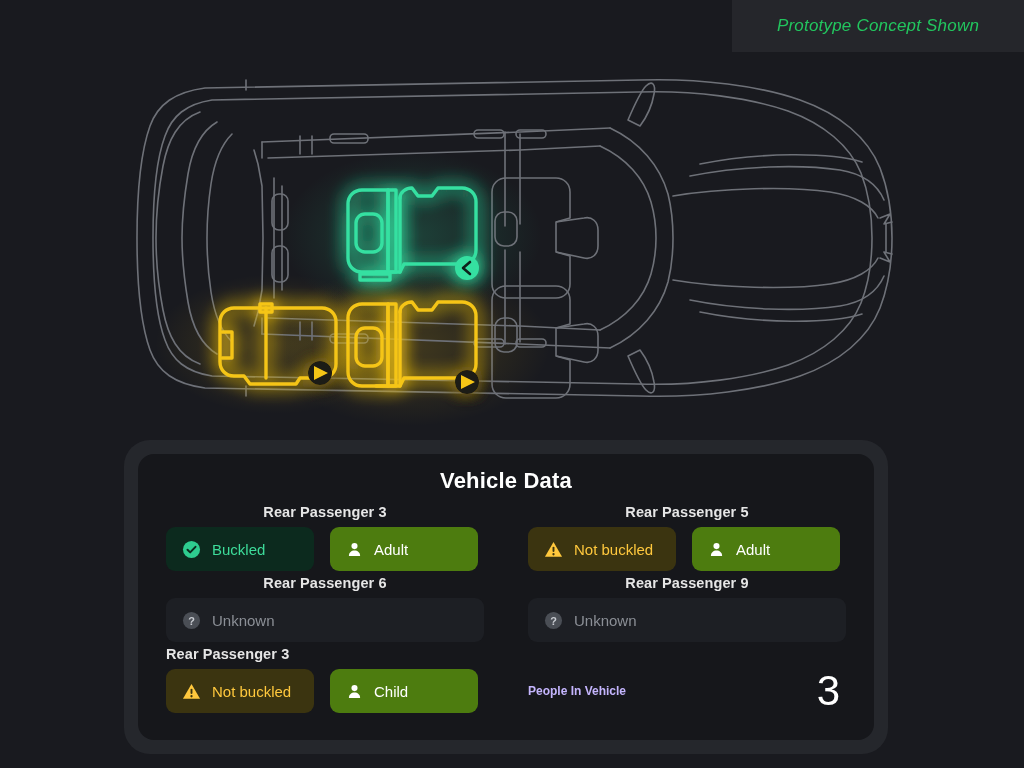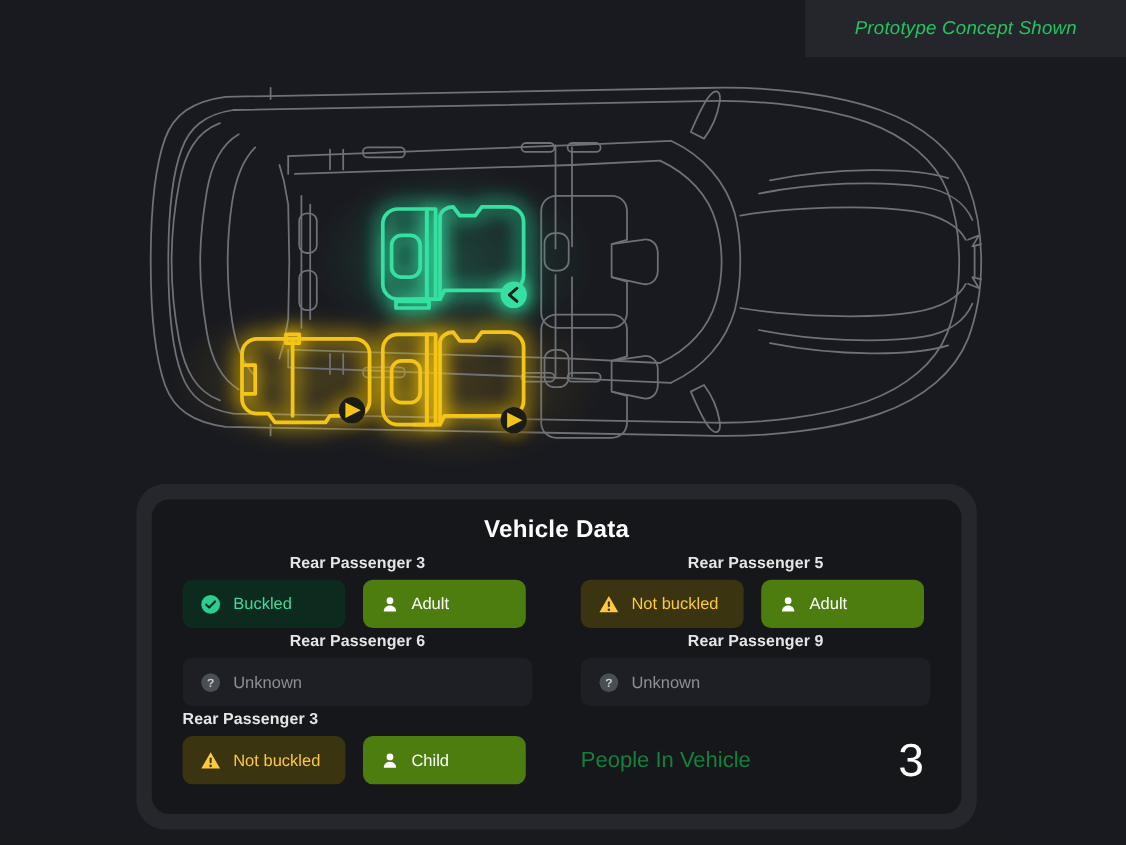--- a/index.html
+++ b/index.html
@@ -142,23 +142,23 @@
     flex: 1;
     display: flex;
     align-items: center;
     justify-content: space-between;
     padding-left: 44px;
     padding-right: 6px;
     height: 44px;
     box-sizing: border-box;
   }
   .people-label {
-    font-size: 20px;
-    font-weight: normal;
-    color: #15803d;
+    font-size: 12px;
+    font-weight: bold;
+    color: #c4b5fd;
   }
   .people-count {
     font-size: 42px;
     font-weight: 300;
     color: #ffffff;
     line-height: 1;
   }
 </style>
 </head>
 <body>

